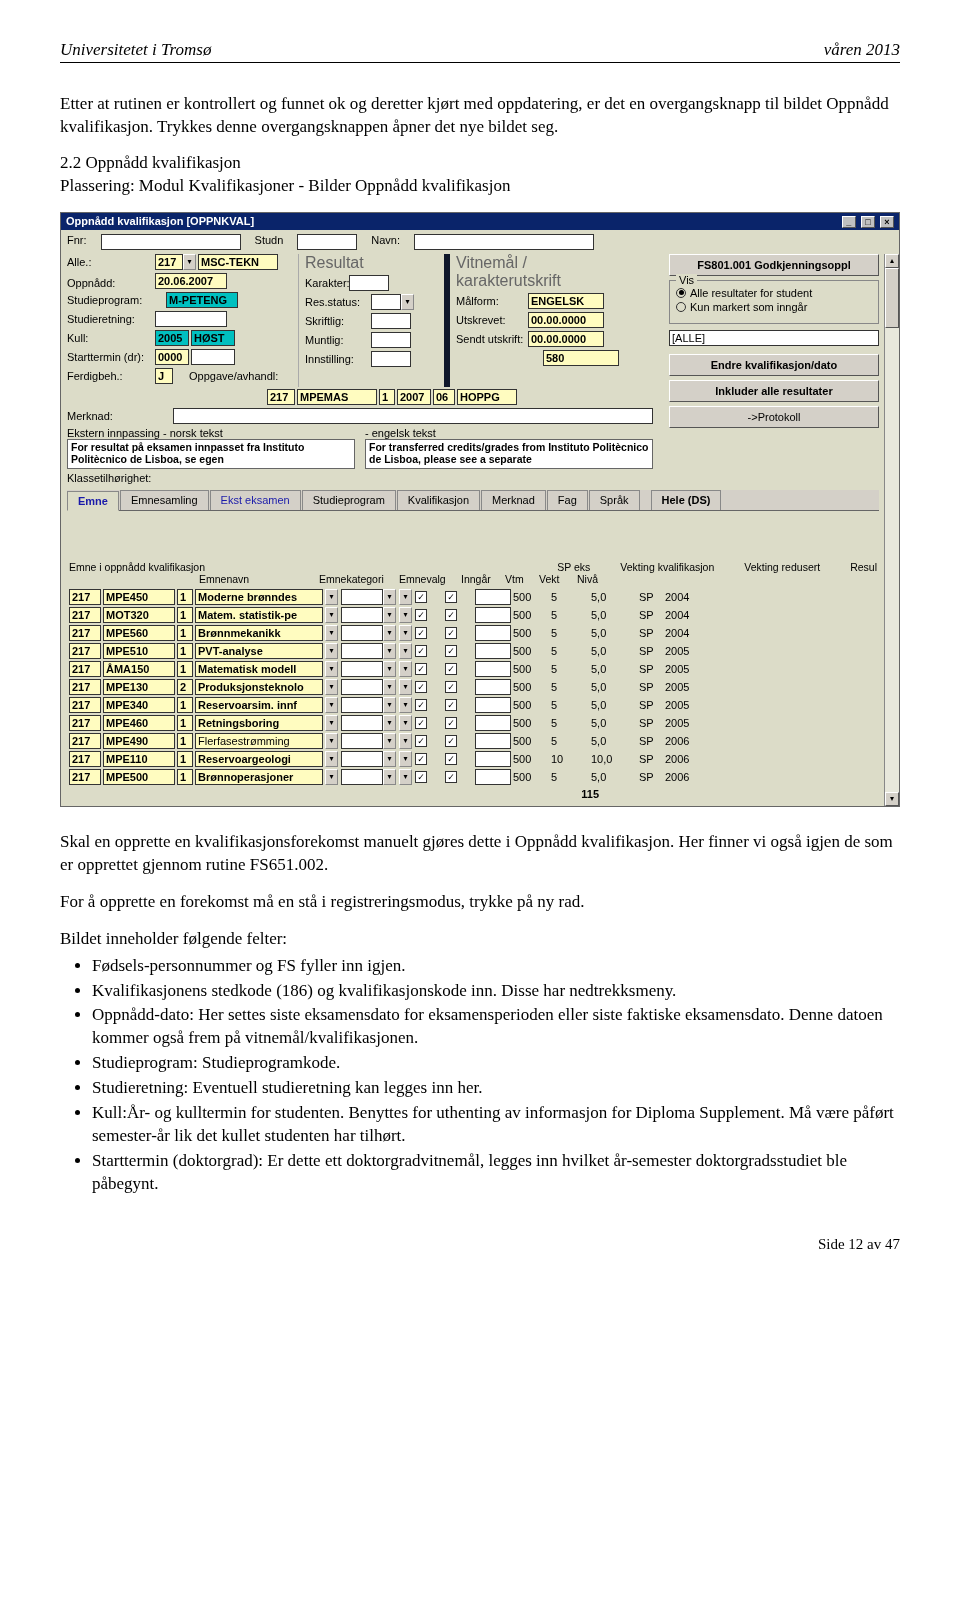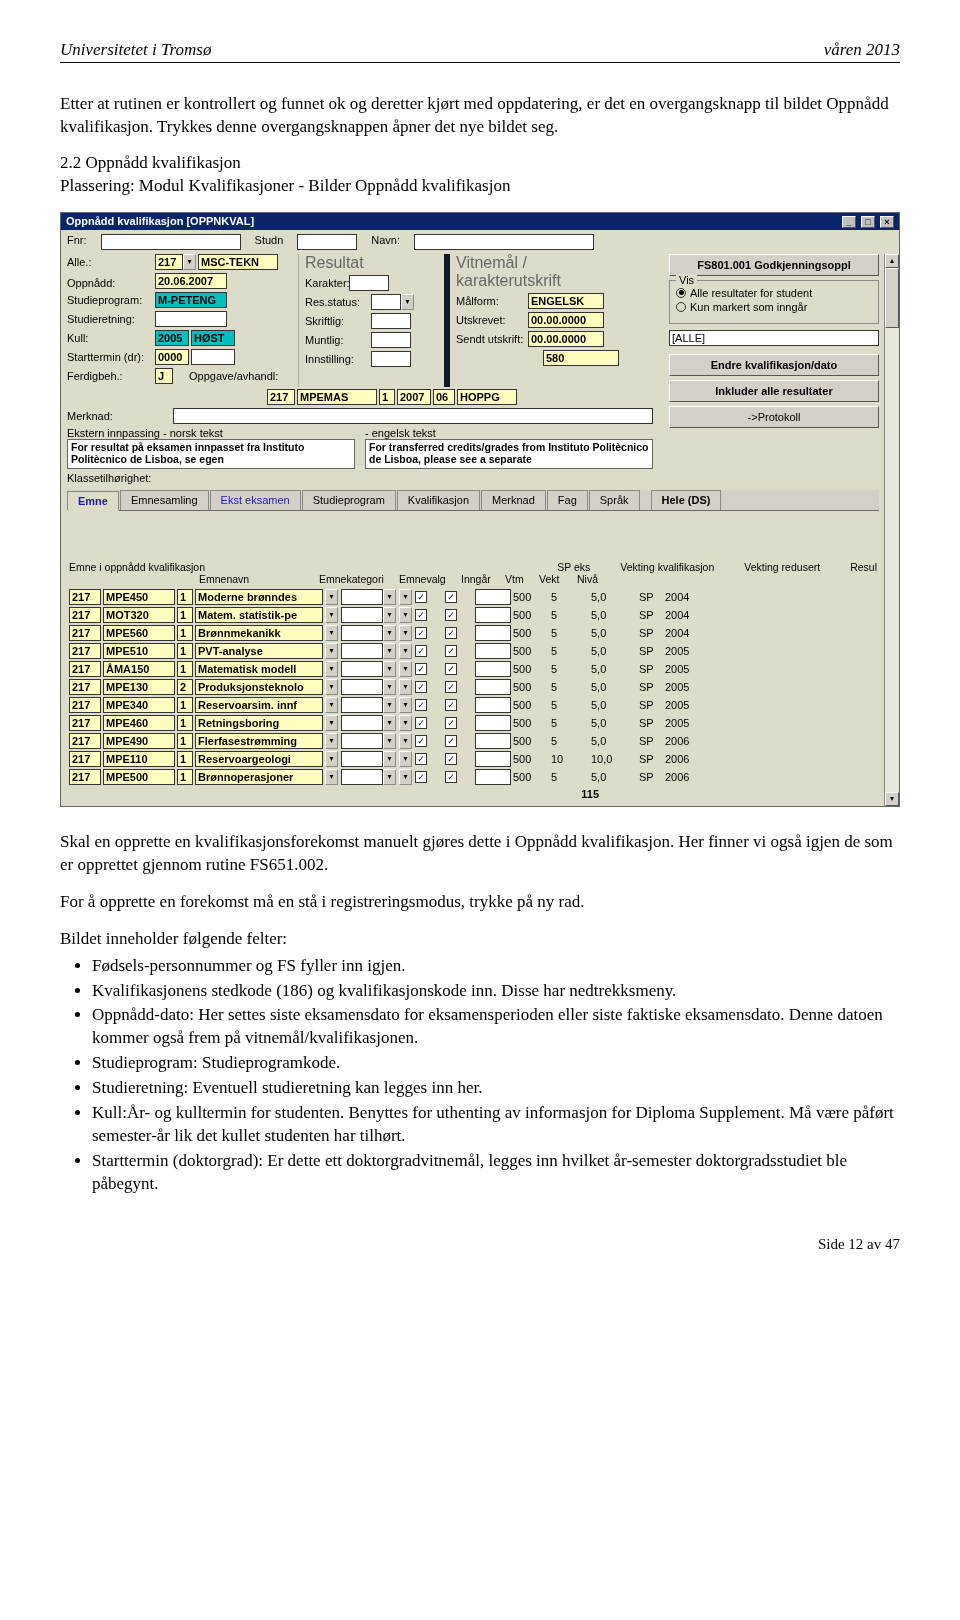--- a/index.html
+++ b/index.html
@@ -275,21 +275,21 @@
               <span class="pair">
                     <span class="field" style="width:28px">217</span>
                     <span class="dd">▾</span>
                   </span>
               <span class="field" style="width:80px">MSC-TEKN</span>
             </div>
             <div style="display:flex;gap:2px;margin-bottom:3px;align-items:flex-end">
               <span class="lbl" style="width:86px">Oppnådd:</span>
               <span class="field" style="width:72px">20.06.2007</span>
             </div>
-            <div style="display:flex;gap:2px;margin-bottom:3px;align-items:center">
+            <div style="display:flex;gap:13px;margin-bottom:3px;align-items:center">
               <span class="lbl" style="width:86px">Studieprogram:</span>
               <span class="field cyan" style="width:72px">M-PETENG</span>
             </div>
             <div style="display:flex;gap:2px;margin-bottom:3px;align-items:center">
               <span class="lbl" style="width:86px">Studieretning:</span>
               <span class="field white" style="width:72px"></span>
             </div>
             <div style="display:flex;gap:2px;margin-bottom:3px;align-items:center">
               <span class="lbl" style="width:86px">Kull:</span>
               <span class="field cyan" style="width:34px">2005</span>
@@ -591,21 +591,21 @@
             <span>500</span>
             <span>5</span>
             <span>5,0</span>
             <span>SP</span>
             <span>2005</span>
           </div>
           <div class="gridrow">
             <span class="field">217</span>
             <span class="field">MPE490</span>
             <span class="field">1</span>
-            <span class="field" style="font-weight:bold">Flerfasestrømming</span>
+            <span class="field" style="font-weight:normal">Flerfasestrømming</span>
             <span class="dd">▾</span>
             <span class="pair">
               <span class="field white" style="width:42px"></span>
               <span class="dd">▾</span>
             </span>
             <span class="dd">▾</span>
             <span class="cb">✓</span>
             <span class="cb">✓</span>
             <span class="field white" style="text-align:right;font-weight:normal"></span>
             <span>500</span>

